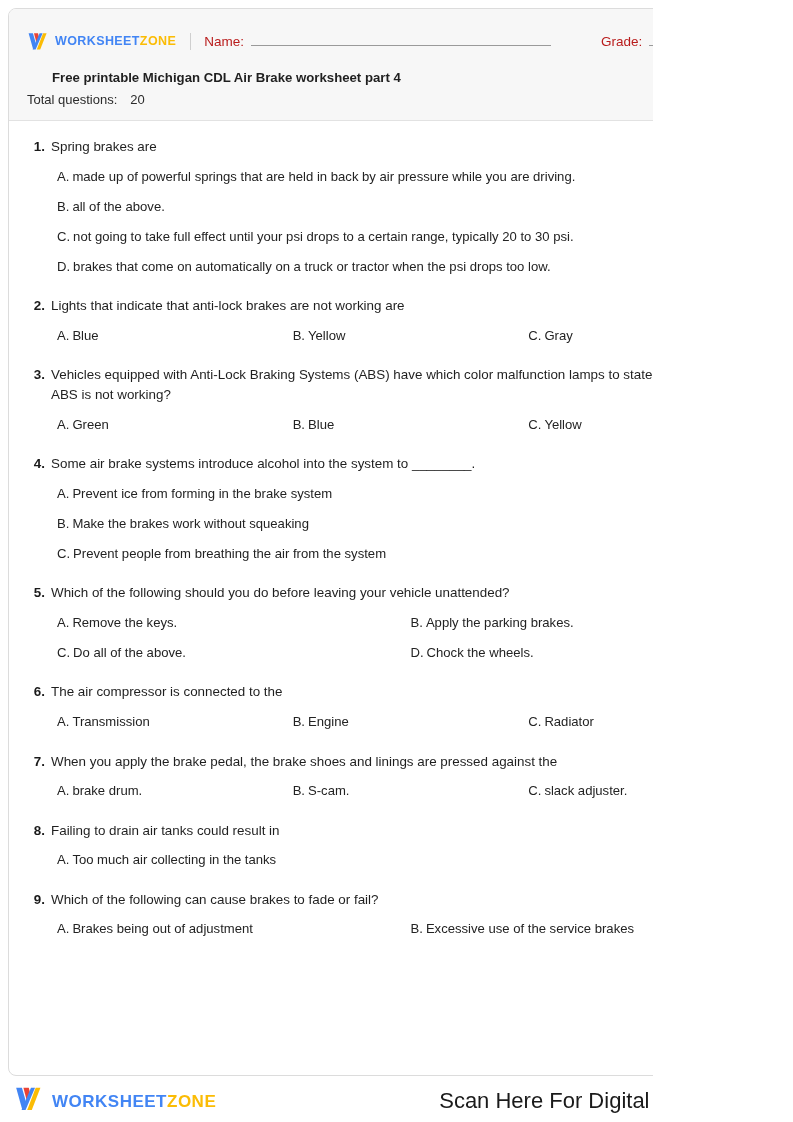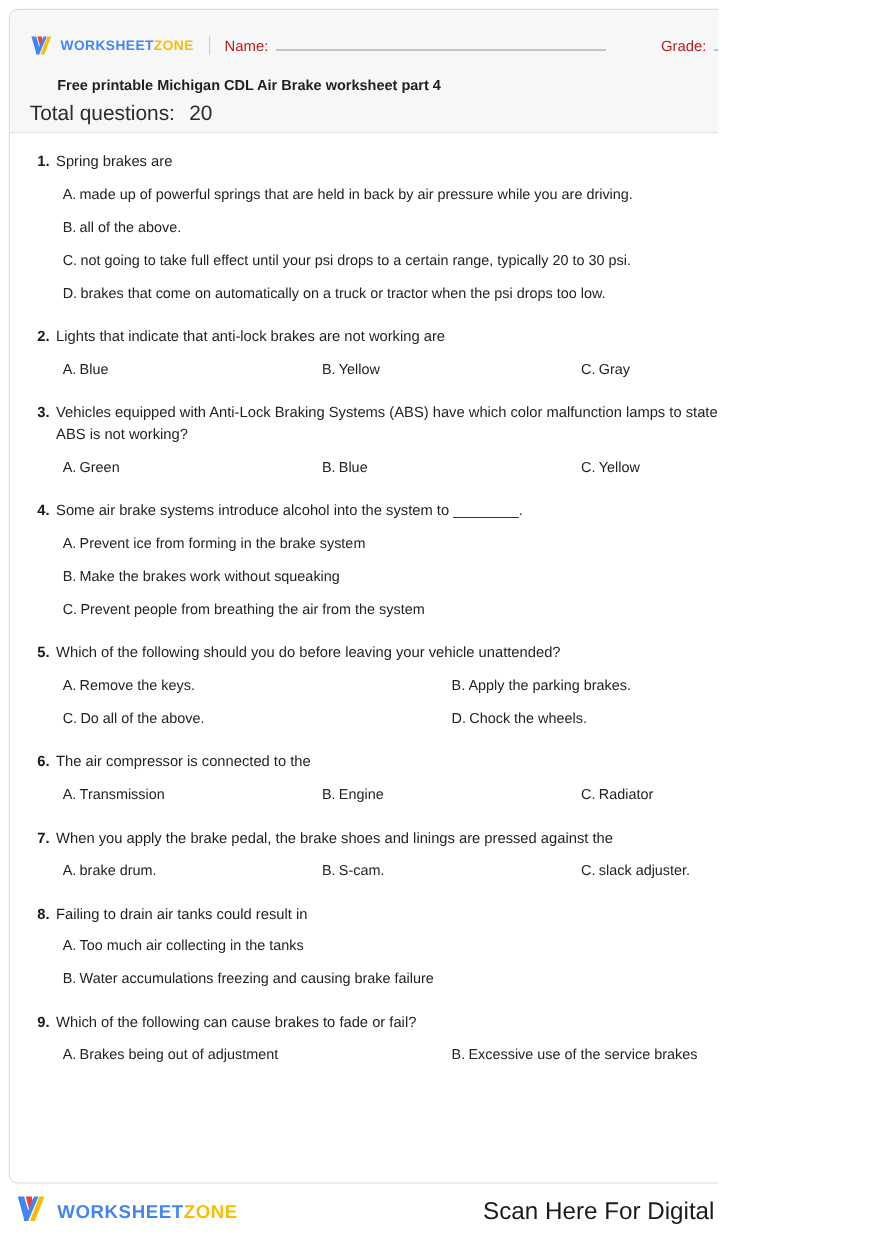--- a/index.html
+++ b/index.html
@@ -100,21 +100,21 @@
   }
   .sheet-title {
     font-size: 13.2px;
     font-weight: 700;
     color: #1f1f1f;
     line-height: 1.35;
     margin: 0;
     padding-left: 25px;
   }
   .total-line {
-    font-size: 19px;
+    font-size: 13px;
     color: #2b2b2b;
     margin-top: 5px;
     line-height: 1.3;
   }
   .total-line .count { margin-left: 13px; }
 
   
   .body {
     padding: 16px 20px 8px 20px;
   }
@@ -328,21 +328,20 @@
             <div class="opt"><span class="ltr">C.</span><span>slack adjuster.</span></div>
           </div>
         </div>
         <div class="q">
           <div class="q-head">
             <div class="q-num">8.</div>
             <div class="q-text">Failing to drain air tanks could result in</div>
           </div>
           <div class="opts cols1">
             <div class="opt"><span class="ltr">A.</span><span>Too much air collecting in the tanks</span></div>
-            <div class="opt"><span class="ltr">B.</span><span>Water accumulations freezing and causing brake failure</span></div>
           </div>
         </div>
         <div class="q">
           <div class="q-head">
             <div class="q-num">9.</div>
             <div class="q-text">Which of the following can cause brakes to fade or fail?</div>
           </div>
           <div class="opts cols2">
             <div class="opt"><span class="ltr">A.</span><span>Brakes being out of adjustment</span></div>
             <div class="opt"><span class="ltr">B.</span><span>Excessive use of the service brakes</span></div>

